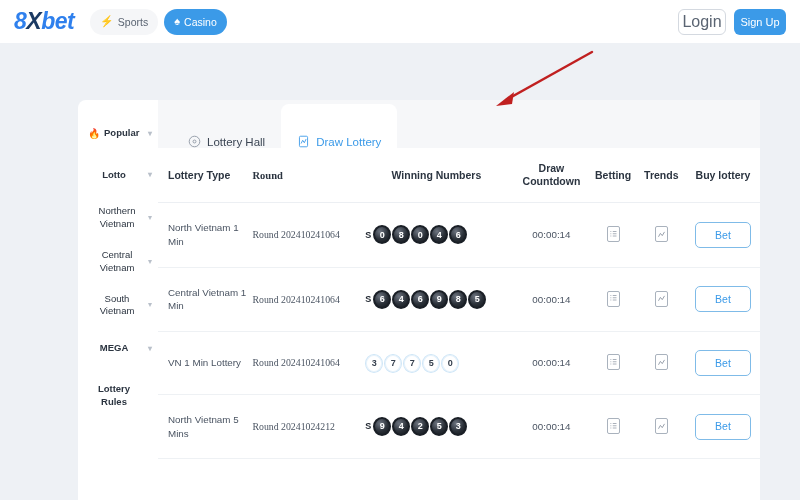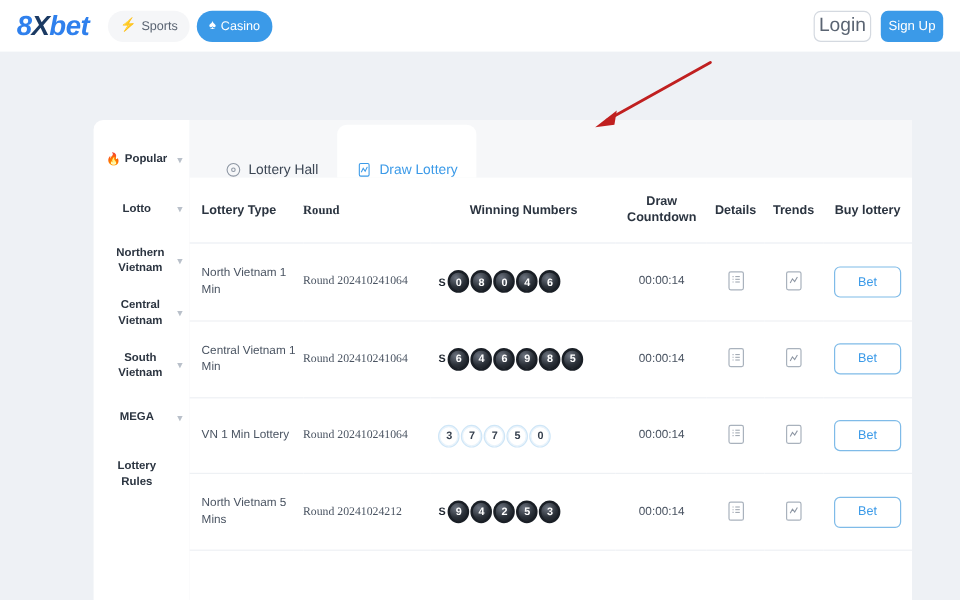--- a/index.html
+++ b/index.html
@@ -91,21 +91,21 @@
     position: relative;
     display: flex; align-items: center; justify-content: center;
     min-height: 21px;
     padding: 5px 14px 5px 6px;
     font-size: 9.5px;
     color: #2b3440;
     font-weight: bold;
     text-align: center;
     line-height: 1.35;
   }
-  .side-item.sub { font-weight: bold; color: #2b3440; padding-left: 12px; }
+  .side-item.sub { font-weight: normal; color: #2b3440; padding-left: 12px; }
   .side-label { display: inline-block; }
   .fire { margin-right: 3px; font-size: 10px; }
   .chev {
     position: absolute; right: 6px; top: 50%;
     transform: translateY(-50%);
     color: #b9c0ca; font-size: 8px;
   }
   .sp-8  { height: 8px; }
   .sp-14 { height: 14px; }
   .sp-18 { height: 18px; }
@@ -311,21 +311,21 @@
     </div>
 
     <div class="tbl-wrap">
       <table>
         <thead>
           <tr>
             <th class="c-type">Lottery Type</th>
             <th class="c-round">Round</th>
             <th class="c-nums">Winning Numbers</th>
             <th class="c-count">Draw Countdown</th>
-            <th class="c-det">Details</th>
+            <th class="c-det">Betting</th>
             <th class="c-trend">Trends</th>
             <th class="c-buy">Buy lottery</th>
           </tr>
         </thead>
         <tbody id="tbody">
             <tr>
     <td class="c-type">North Vietnam 1 Min</td>
     <td class="c-round">Round 202410241064</td>
     <td class="c-nums">
       <div class="nums">

